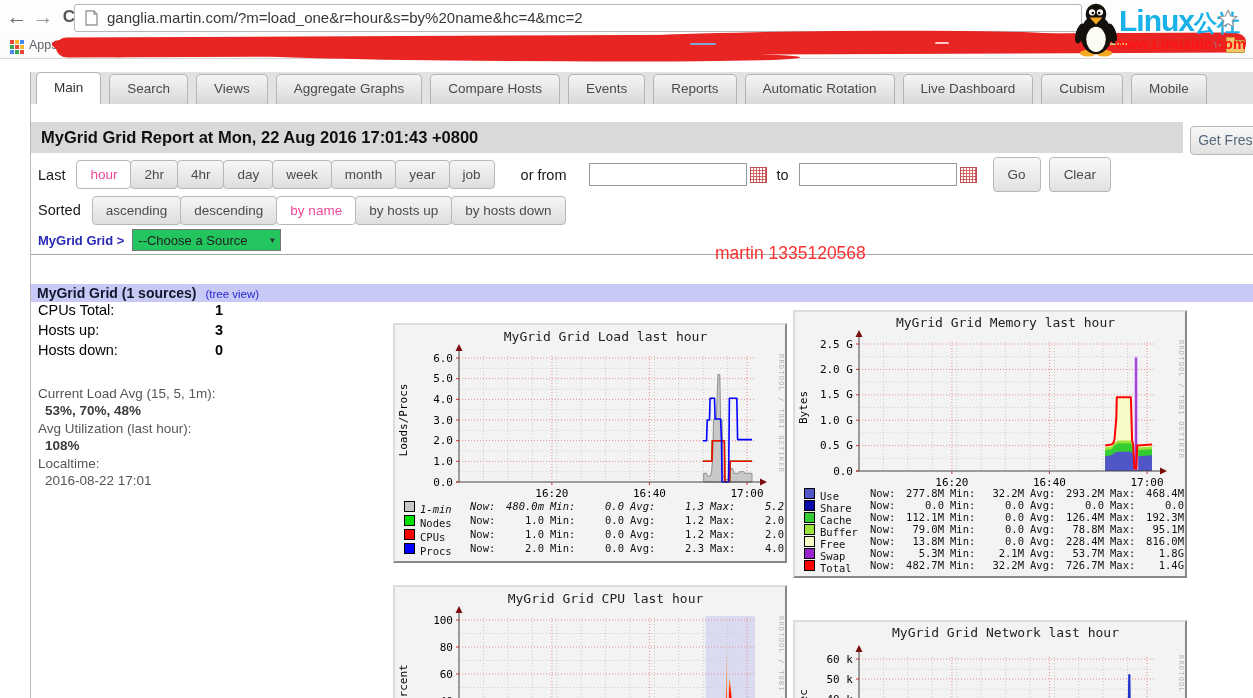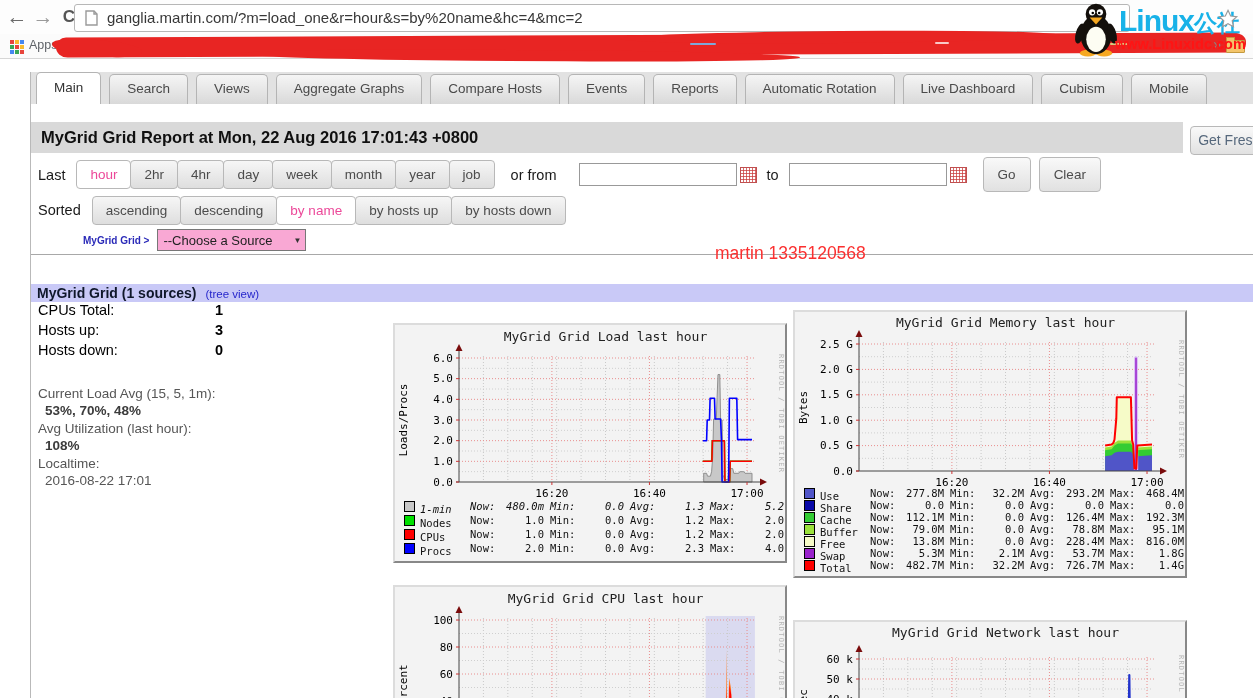--- a/index.html
+++ b/index.html
@@ -1,21 +1,21 @@
 <!DOCTYPE html>
 <html><head>
 <meta charset="utf-8">
 <style>
   html,body{margin:0;padding:0;background:#fff;}
   #screen{position:relative;width:1253px;height:698px;overflow:hidden;background:#fff;
           font-family:"Liberation Sans",sans-serif;}
   
   .chrome{position:absolute;left:0;top:0;width:1253px;height:58px;background:#fdfdfd;border-bottom:1px solid #d6d6d6;}
   .navbtn{position:absolute;top:4px;font-size:21px;color:#6b6b6b;width:26px;height:26px;text-align:center;line-height:26px;cursor:pointer;}
-  .urlbar{position:absolute;left:74px;top:4px;width:1006px;height:26px;background:#fff;border:1px solid #b7b7b7;border-radius:3px;padding-left:48px;}
+  .urlbar{position:absolute;left:74px;top:4px;width:1006px;height:26px;background:#fff;border:1px solid #b7b7b7;border-radius:3px;}
   .urltext{position:absolute;left:32px;top:4px;font-size:15px;color:#383838;white-space:nowrap;}
   .docicon{position:absolute;left:10px;top:5px;}
   .bookbar{position:absolute;left:0;top:34px;width:1253px;height:24px;background:#fbfbfb;}
   .appsgrid{position:absolute;left:10px;top:6px;display:grid;grid-template-columns:4px 4px 4px;grid-gap:1px;}
   .appsgrid i{width:4px;height:4px;display:block;}
   .appslabel{position:absolute;left:29px;top:4px;font-size:12.5px;color:#5f6368;}
   .scribble{position:absolute;background:#e82523;}
   .scrib-mark{position:absolute;height:2px;background:rgba(255,255,255,.75);border-radius:1px;}
   .logo{position:absolute;right:2px;top:0;width:178px;height:58px;z-index:30;}
   .logo-word{position:absolute;left:46px;top:4px;font-weight:bold;font-size:30px;color:#18b2e8;letter-spacing:-1px;white-space:nowrap;}
@@ -43,23 +43,23 @@
   .seg{height:27px;line-height:27px;padding:0 13px;font-size:13.5px;color:#4c4c4c;
        background:linear-gradient(#f6f6f6,#dedede);border:1px solid #b8b8b8;margin-left:-1px;
        border-radius:4px;cursor:pointer;white-space:nowrap;}
   .seg.on{background:#fff;color:#ec4899;z-index:1;position:relative;}
   .ipt{width:152px;height:19px;border:1px solid #999;background:#fff;margin:0 3px 0 10px;}
   .cal{width:15px;height:14px;border:1px solid #c05050;background:
        repeating-linear-gradient(0deg,rgba(201,60,60,.0) 0 2px,rgba(201,60,60,.75) 2px 3px),
        repeating-linear-gradient(90deg,#fff 0 2px,rgba(201,60,60,.75) 2px 3px);
        margin-right:8px;cursor:pointer;}
   .gobtn{height:27px;line-height:27px;padding:3px 14px;margin-left:8px;}
-  .gridlink{font-size:10px;font-weight:bold;color:#2929b8;cursor:pointer;margin-left:45px;}
+  .gridlink{font-size:13px;font-weight:bold;color:#2929b8;cursor:pointer;}
   .select{display:inline-flex;align-items:center;justify-content:space-between;width:138px;height:20px;border:1px solid #777;
-          background:#f9a8d4;font-size:13px;color:#222;padding:0 4px 0 5px;margin-left:8px;cursor:pointer;}
+          background:#22c55e;font-size:13px;color:#222;padding:0 4px 0 5px;margin-left:8px;cursor:pointer;}
   .select .arr{font-size:8px;color:#333;}
   .hr{position:absolute;left:31px;top:254px;width:1222px;height:1px;background:#a8a8a8;}
   .annot{position:absolute;left:715px;top:243px;font-size:17.5px;color:#fb3030;z-index:2;}
   .lavbar{position:absolute;left:31px;top:284px;width:1222px;height:18px;background:#c9c9f7;font-size:14px;line-height:18px;padding-left:6px;box-sizing:border-box;}
   .lavbar b{color:#0f172a;}
   .lavbar a{font-size:11.5px;color:#2727cc;margin-left:5px;cursor:pointer;text-decoration:none;}
   .stats{position:absolute;left:38px;top:302px;font-size:14.5px;color:#000;}
   .stats .srow{height:20px;display:flex;}
   .stats .sl{width:177px;}
   .stats .sv{font-weight:bold;}
@@ -166,21 +166,21 @@
     <span class="segset" id="time-presets">
         <span class="seg on">hour</span>
         <span class="seg">2hr</span>
         <span class="seg">4hr</span>
         <span class="seg">day</span>
         <span class="seg">week</span>
         <span class="seg">month</span>
         <span class="seg">year</span>
         <span class="seg">job</span>
       </span>
-    <span class="rowlabel" style="margin-left:16px;">or from</span>
+    <span class="rowlabel" style="margin-left:26px;">or from</span>
     <input class="ipt" value="" style="">
     <span class="cal"></span>
     <span class="rowlabel" style="margin:0 0 0 2px;">to</span>
     <input class="ipt" value="" style="">
     <span class="cal"></span>
     <span class="uibtn gobtn">Go</span>
     <span class="uibtn gobtn">Clear</span>
   </div>
 
   <div class="row" style="left:38px;top:196px;height:28px;">

